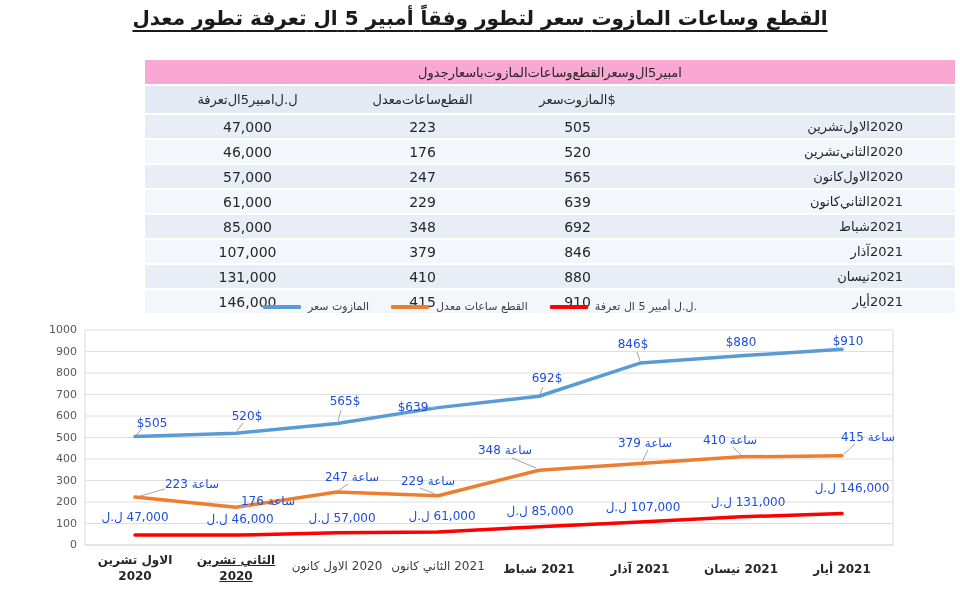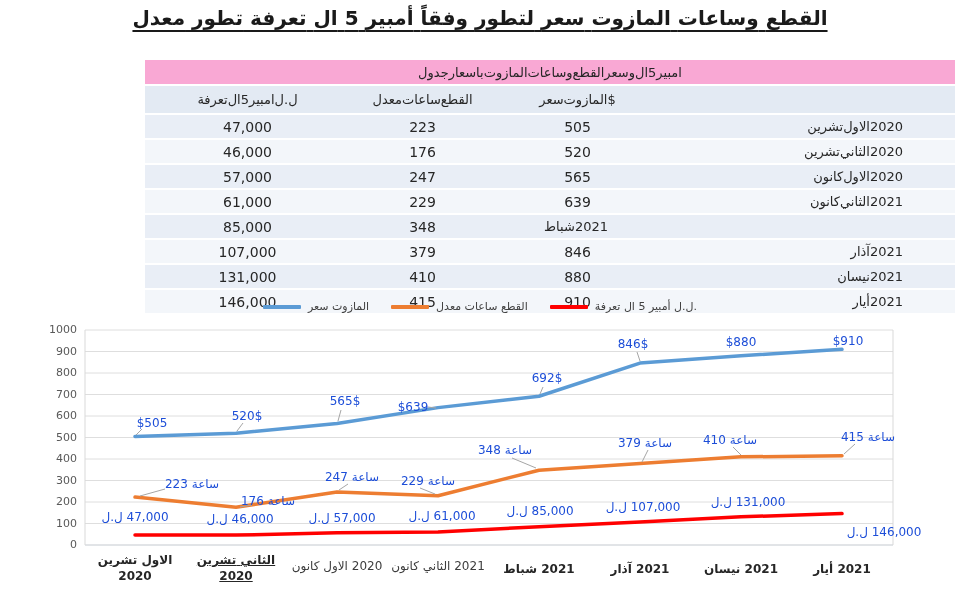--- a/index.html
+++ b/index.html
@@ -139,20 +139,23 @@
           <span class="tok">الثاني</span> 
           <span class="tok">2021</span>
         </div>
       </div>
       <div class="trow odd">
         <div class="c">
           <span class="tok">85,000</span>
         </div>
         <div class="c">
           <span class="tok">348</span>
+        </div>
+        <div class="c">
+          <span class="tok">692</span>
         </div>
         <div class="c month">
           <span class="tok">شباط</span> 
           <span class="tok">2021</span>
         </div>
       </div>
       <div class="trow even">
         <div class="c">
           <span class="tok">107,000</span>
         </div>
@@ -275,21 +278,21 @@
     <div class="dlabel" style="left: 645px; top: 123px;"><span class="tok">379</span> <span class="tok">ساعة</span></div>
     <div class="dlabel" style="left: 730px; top: 120px;"><span class="tok">410</span> <span class="tok">ساعة</span></div>
     <div class="dlabel" style="left: 868px; top: 117px;"><span class="tok">415</span> <span class="tok">ساعة</span></div>
     <div class="dlabel" style="left: 135px; top: 197px;"><span class="tok">ل.ل</span> <span class="tok">47,000</span></div>
     <div class="dlabel" style="left: 240px; top: 199px;"><span class="tok">ل.ل</span> <span class="tok">46,000</span></div>
     <div class="dlabel" style="left: 342px; top: 198px;"><span class="tok">ل.ل</span> <span class="tok">57,000</span></div>
     <div class="dlabel" style="left: 442px; top: 196px;"><span class="tok">ل.ل</span> <span class="tok">61,000</span></div>
     <div class="dlabel" style="left: 540px; top: 191px; text-align: center;"><span class="tok">ل.ل</span> <span class="tok">85,000</span></div>
     <div class="dlabel" style="left: 643px; top: 187px;"><span class="tok">ل.ل</span> <span class="tok">107,000</span></div>
     <div class="dlabel" style="left: 748px; top: 182px;"><span class="tok">ل.ل</span> <span class="tok">131,000</span></div>
-    <div class="dlabel" style="left: 884px; top: 168px; margin-top: 44px;"><span class="tok">ل.ل</span> <span class="tok">146,000</span></div>
+    <div class="dlabel" style="left: 852px; top: 168px;"><span class="tok">ل.ل</span> <span class="tok">146,000</span></div>
     <div class="xlab b" style="left: 135px; top: 232px;">
       <div><span class="tok">تشرين</span> <span class="tok">الاول</span></div>
       <div>2020</div>
     </div>
     <div class="xlab b" style="left: 236px; top: 232px; text-decoration: underline;">
       <div><span class="tok">تشرين</span> <span class="tok">الثاني</span></div>
       <div>2020</div>
     </div>
     <div class="xlab" style="left: 337px; top: 238px;"><span class="tok">كانون</span> <span class="tok">الاول</span> <span class="tok">2020</span></div>
     <div class="xlab" style="left: 438px; top: 238px;"><span class="tok">كانون</span> <span class="tok">الثاني</span> <span class="tok">2021</span></div>

